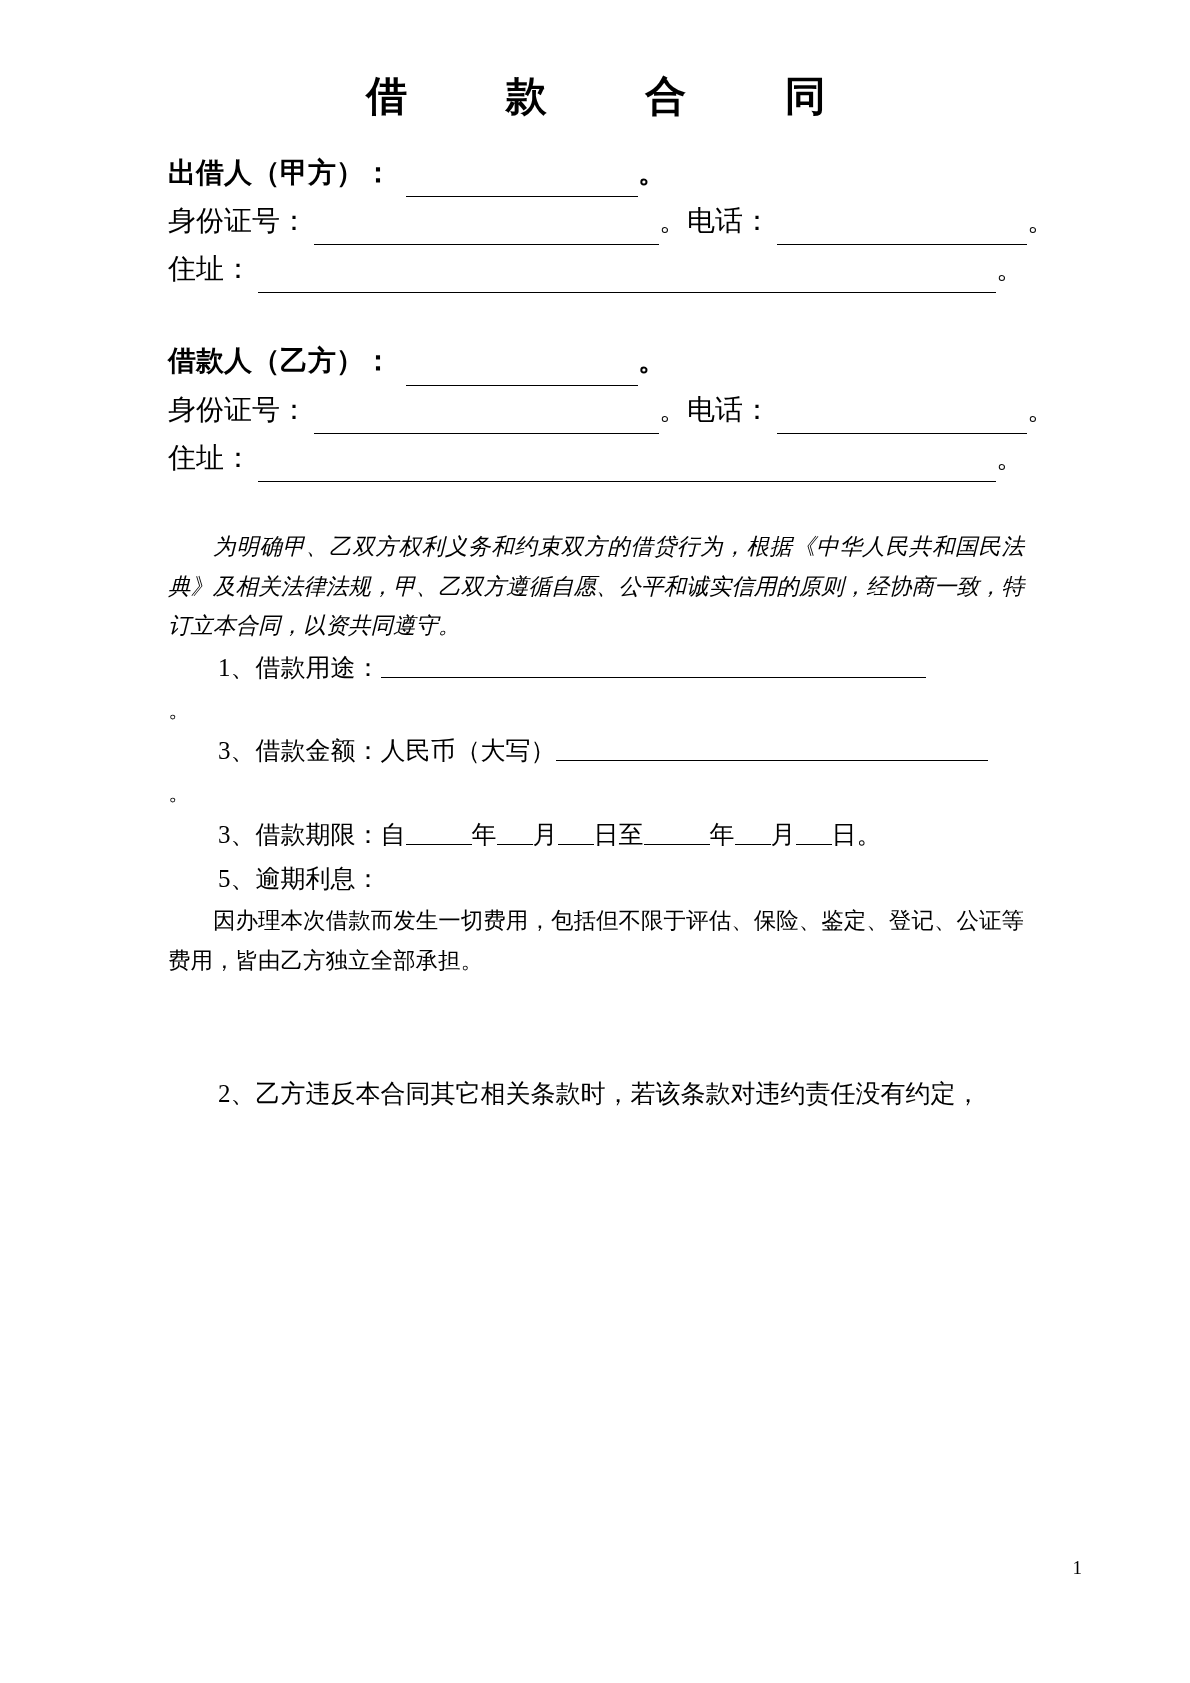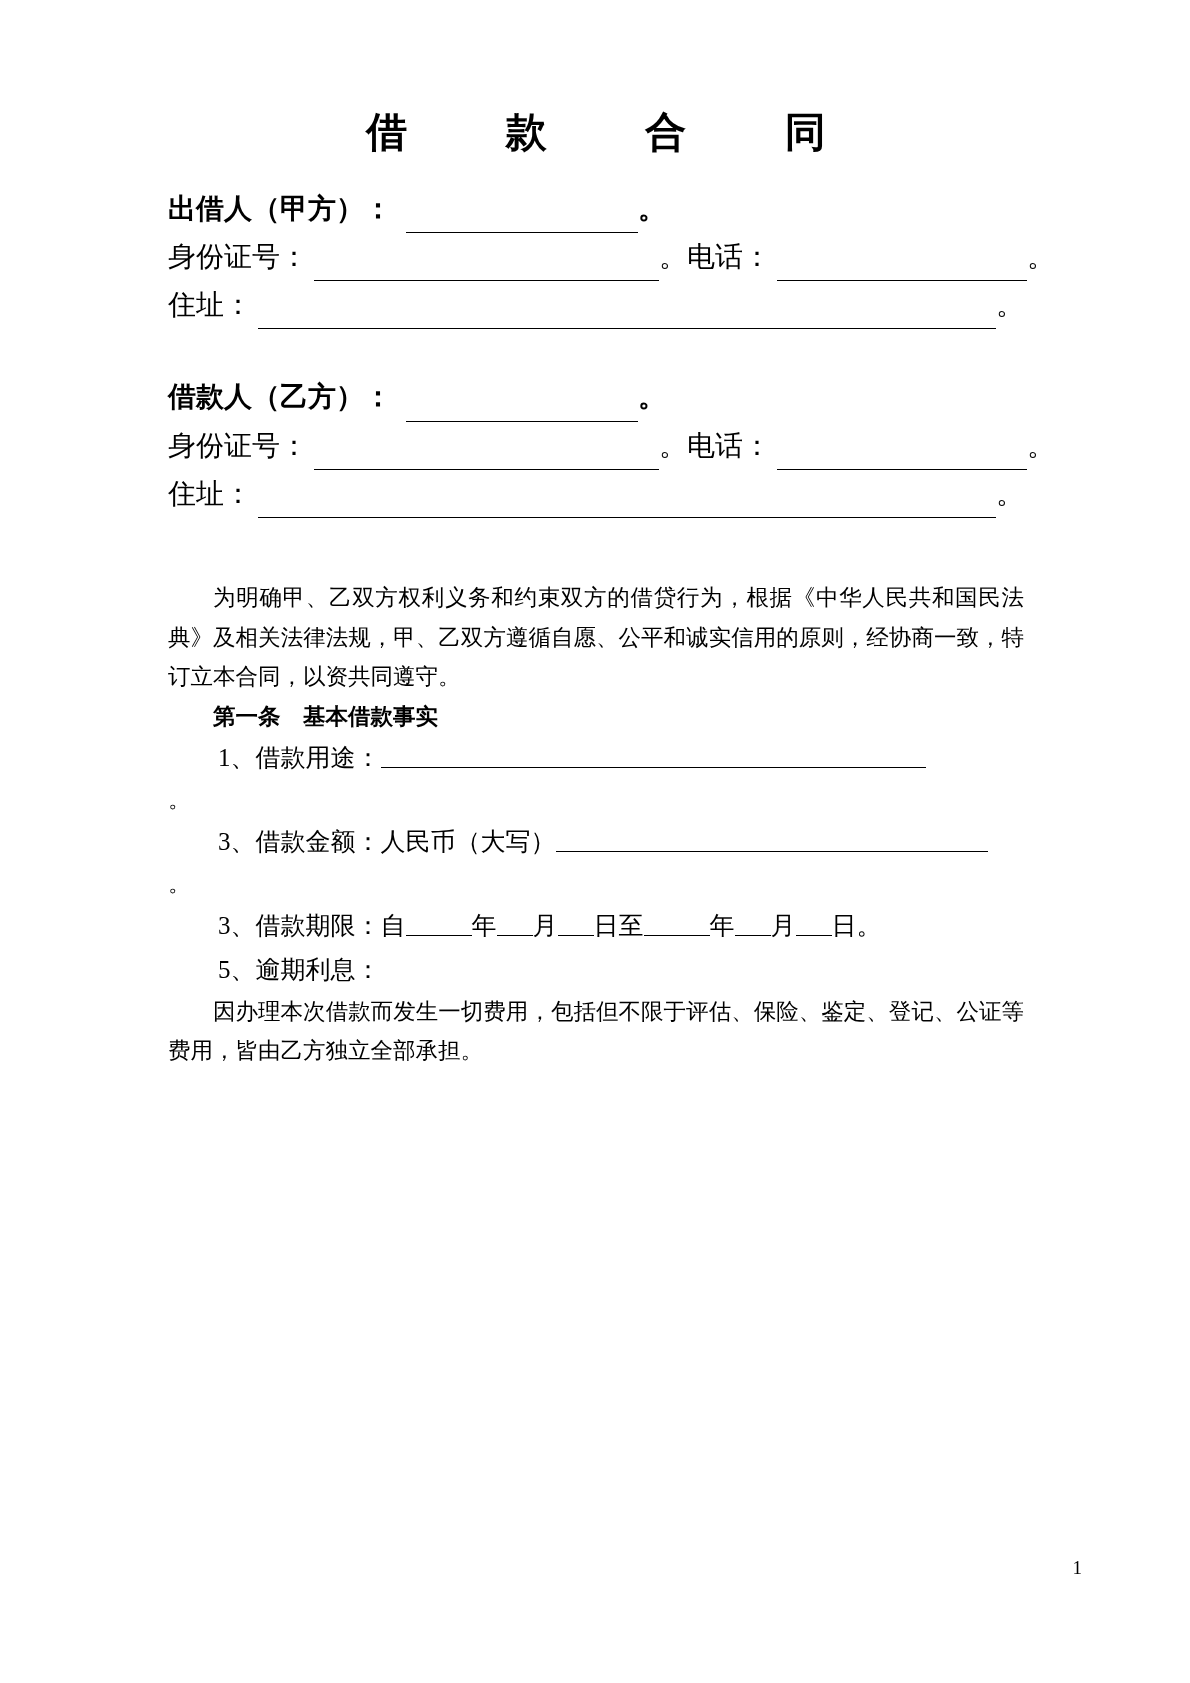--- a/index.html
+++ b/index.html
@@ -27,21 +27,21 @@
   }
 
   
   .doc-title {
     text-align: center;
     font-size: 41px;
     font-weight: bold;
     letter-spacing: 26px;
     text-indent: 26px;
     margin: 0;
-    padding-top: 112px;
+    padding-top: 76px;
     line-height: 1.0;
     white-space: pre;
   }
 
   
   .party-block {
     margin-top: 32px;
   }
   .party-block.second {
     margin-top: 44px;
@@ -78,21 +78,22 @@
   
   .para {
     font-size: 22.5px;
     line-height: 1.76;
     text-align: justify;
     text-justify: inter-ideograph;
     margin: 0;
   }
   .para.indent { text-indent: 2em; }
   .para.preamble {
-    margin-top: 60px;
+    margin-top: 45px;
+    font-style: italic;
   }
   .article-title {
     font-size: 22.5px;
     font-weight: bold;
     line-height: 1.76;
     margin: 0;
     text-indent: 2em;
     white-space: pre;
   }
   .item {
@@ -180,34 +181,34 @@
       </div>
       <div class="party-row">
         <span class="lbl">住址：</span>
         <span class="blank w-addr"></span>
         <span class="period">。</span>
       </div>
     </div>
 
     <p class="para indent preamble">为明确甲、乙双方权利义务和约束双方的借贷行为，根据《中华人民共和国民法典》及相关法律法规，甲、乙双方遵循自愿、公平和诚实信用的原则，经协商一致，特订立本合同，以资共同遵守。</p>
 
-    <p class="article-title">第一条　基本借款事实</p>
 
     <p class="item"><span>1、借款用途：</span><span class="fill long"></span></p>
     <p class="trailing-period">。</p>
 
     <p class="item"><span>3、借款金额：人民币（大写）</span><span class="fill amount"></span></p>
     <p class="trailing-period">。</p>
 
     <p class="item"><span>3、借款期限：自</span><span class="fill yr"></span><span>年</span><span class="fill mo"></span><span>月</span><span class="fill dy"></span><span>日至</span><span class="fill yr"></span><span>年</span><span class="fill mo"></span><span>月</span><span class="fill dy"></span><span>日。</span></p>
 
 
     <p class="item">5、逾期利息：</p>
 
     <p class="para indent">因办理本次借款而发生一切费用，包括但不限于评估、保险、鉴定、登记、公证等费用，皆由乙方独立全部承担。</p>
 
     <div class="gap-article2"></div>
 
+    <p class="item">2、乙方违反本合同其它相关条款时，若该条款对违约责任没有约定，</p>
 
   </div>
 
   <div class="page-number">1</div>
 </div>
 
 </body></html>

